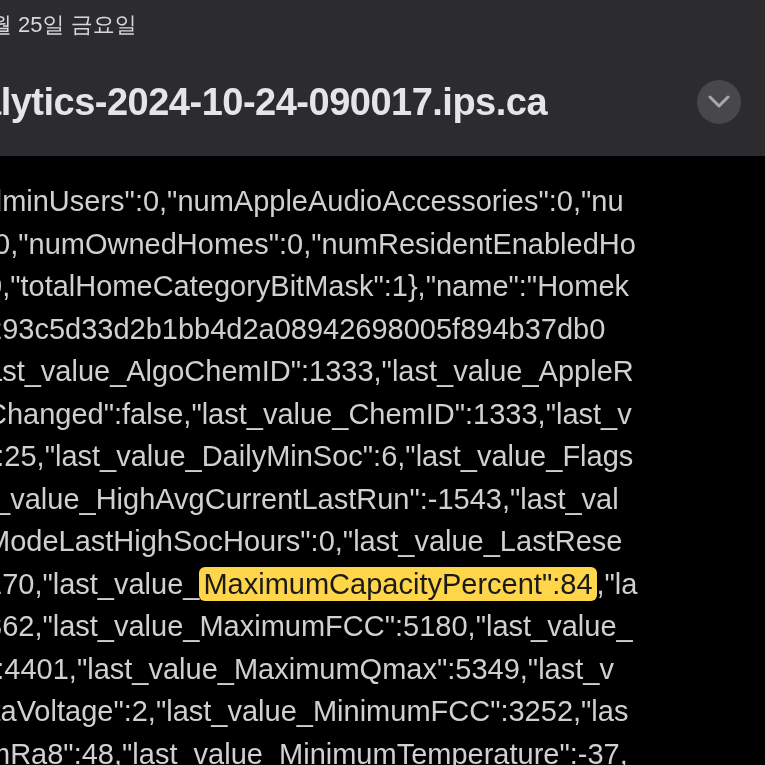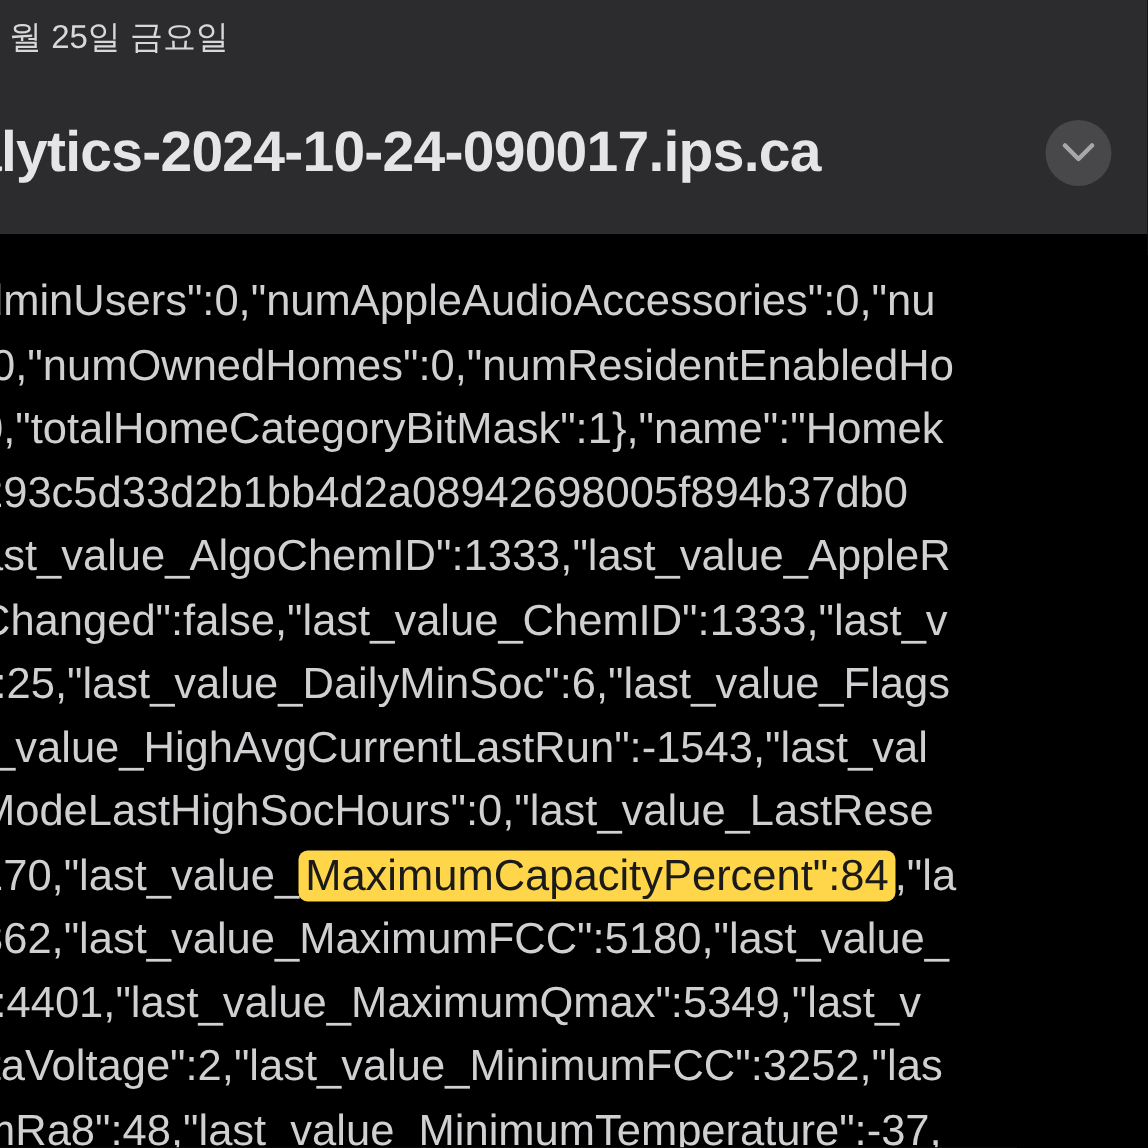--- a/index.html
+++ b/index.html
@@ -10,21 +10,21 @@
 body {
   width: 765px;
   height: 765px;
   background: #1c1c1e;
   font-family: -apple-system, 'Helvetica Neue', Arial, sans-serif;
   overflow: hidden;
   color: #fff;
 }
 .status-bar {
   height: 48px;
-  padding: 10px 0 0 16px;
+  padding: 10px 0 0 0;
   background: #2c2c2e;
 }
 .date-text {
   color: #d8d8da;
   font-size: 22px;
   font-weight: 400;
   padding-left: 0;
   margin-left: -10px;
 }
 .header {

